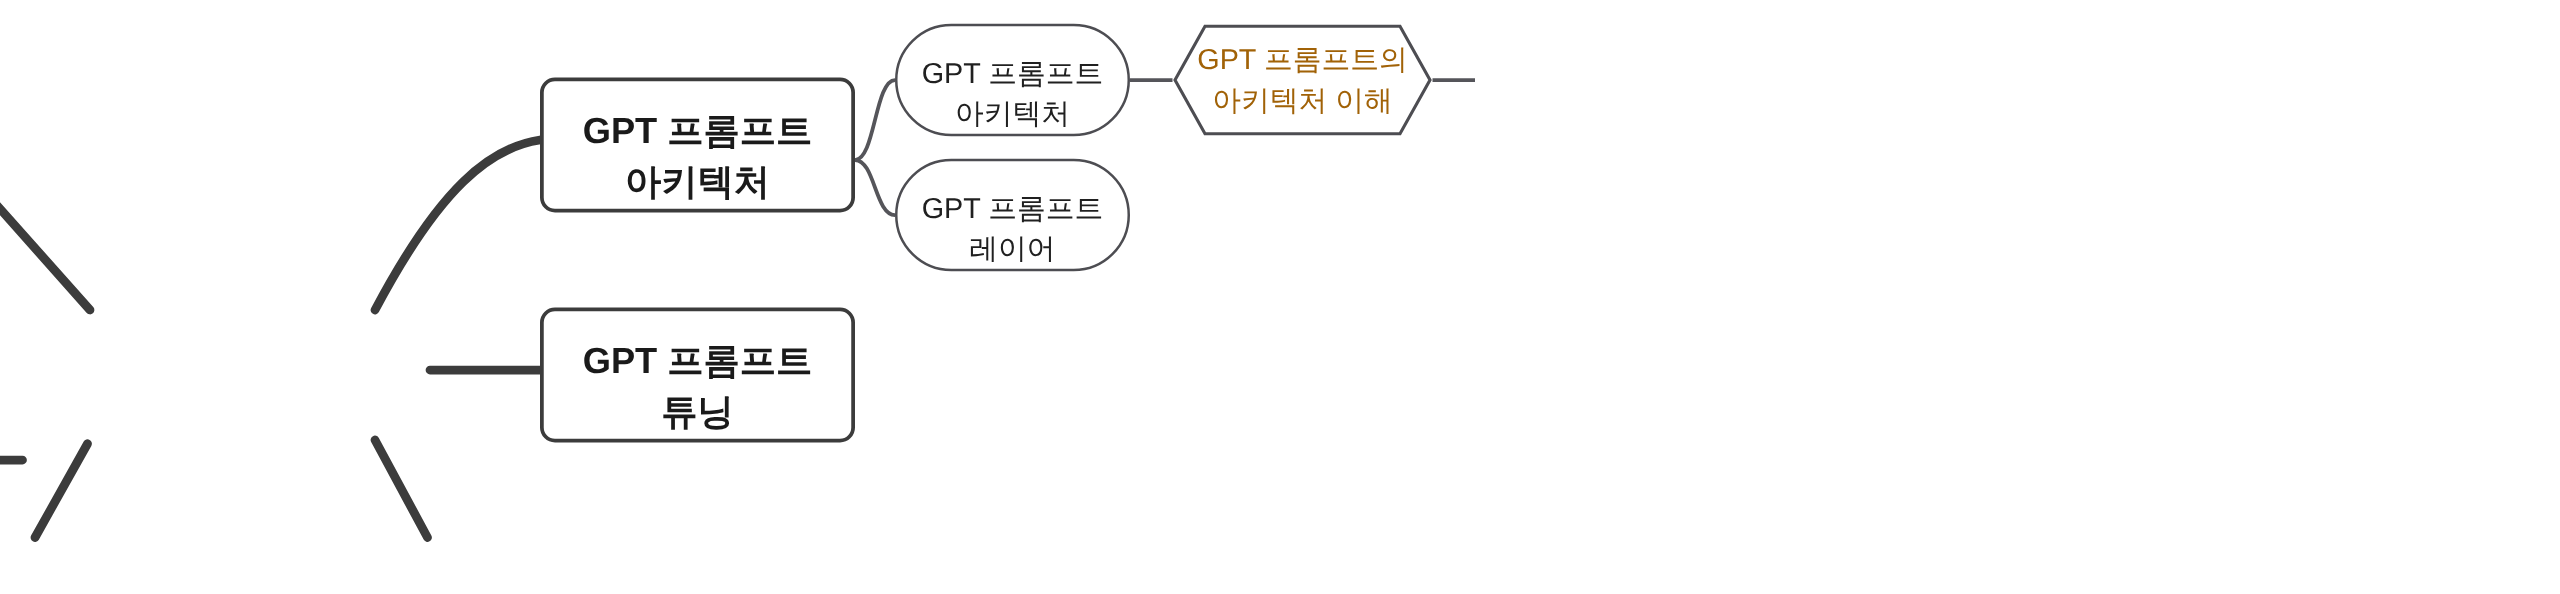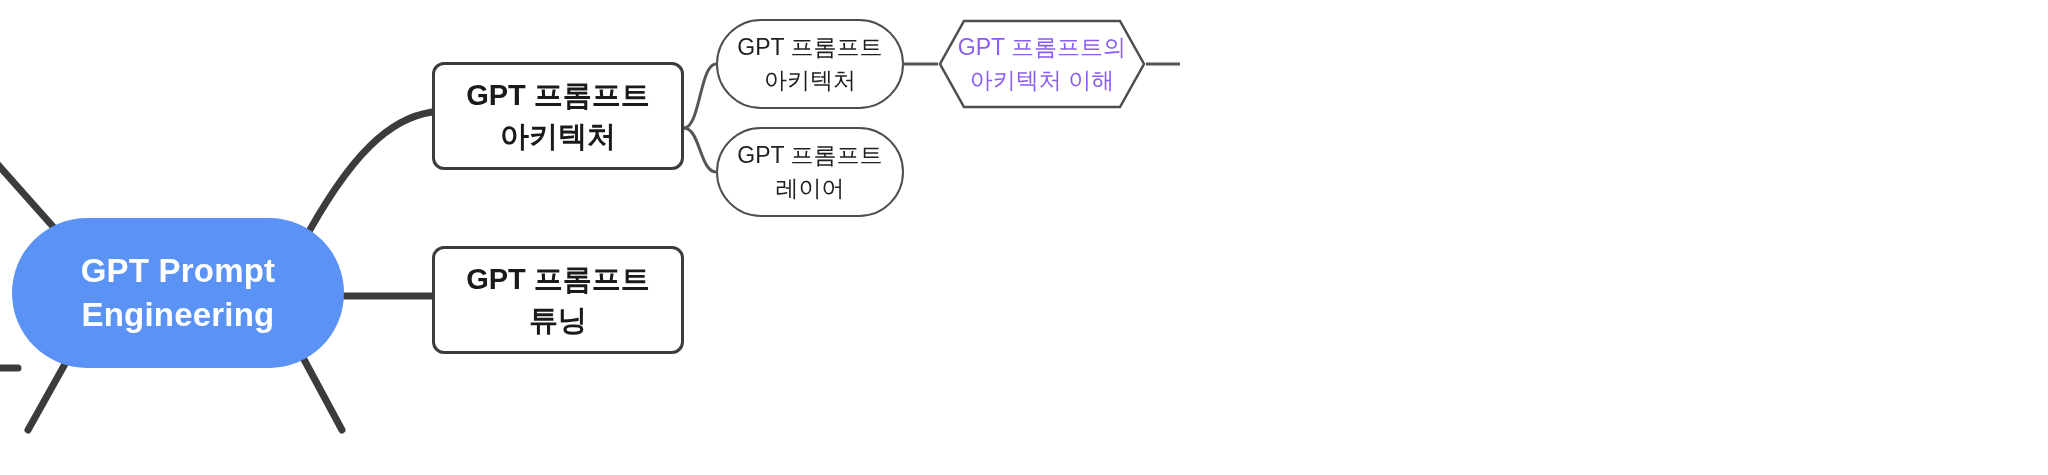--- a/index.html
+++ b/index.html
@@ -2,41 +2,41 @@
 <html><head>
 <meta charset="utf-8">
 <style>
   html,body{margin:0;padding:0;background:#ffffff;}
   body{width:2048px;height:475px;overflow:hidden;
        font-family:"Liberation Sans","DejaVu Sans",sans-serif;}
   #canvas{position:relative;width:2048px;height:475px;background:#ffffff;}
   #wires{position:absolute;left:0;top:0;width:2048px;height:475px;}
 
   .node{position:absolute;box-sizing:border-box;display:flex;
-        align-items:center;justify-content:center;text-align:center;}
+        align-items:flex-end;justify-content:center;text-align:center;}
   .node .lines{display:block;white-space:pre-line;}
 
   
   .root{background:#5b92f5;border-radius:999px;color:#ffffff;
         font-weight:bold;font-size:33px;line-height:1.34;letter-spacing:.2px;}
 
   
   .l1{background:#ffffff;border:3px solid #3c3c3c;border-radius:12px;
       color:#1a1a1a;font-weight:bold;font-size:29px;line-height:1.42;}
 
   
   .l2{background:#ffffff;border:2px solid #4d4d52;border-radius:999px;
       color:#202020;font-weight:normal;font-size:23px;line-height:1.42;}
 
   
   .hexwrap{position:absolute;}
   .hexwrap svg{position:absolute;left:0;top:0;}
   .hexwrap .hextext{position:absolute;left:0;top:0;width:100%;height:100%;
       display:flex;align-items:center;justify-content:center;text-align:center;
-      color:#8b5cf6;font-size:23px;line-height:1.42;white-space:pre-line;}
+      color:#a16207;font-size:23px;line-height:1.42;white-space:pre-line;}
 
   
   .octwrap{position:absolute;}
   .octwrap svg{position:absolute;left:0;top:0;}
   .octwrap .octtext{position:absolute;left:0;top:0;width:100%;height:100%;
       display:flex;align-items:center;justify-content:center;text-align:center;
       color:#202020;font-size:21px;line-height:1.45;white-space:pre-line;}
 </style>
 </head>
 <body>
@@ -57,24 +57,20 @@
 
     <path d="M 684 128 C 700 128 700 64 716 64" fill="none" stroke="#55555a" stroke-width="3"></path>
 
     <path d="M 684 128 C 700 128 700 172 716 172" fill="none" stroke="#55555a" stroke-width="3"></path>
 
     <path d="M 904 64 L 938 64" fill="none" stroke="#55555a" stroke-width="3"></path>
 
     <path d="M 1146 64 L 1180 64" fill="none" stroke="#55555a" stroke-width="3"></path>
   </svg>
 
-  <div class="node root" style="left:12px;top:218px;width:332px;height:150px;">
-    <span class="lines">GPT Prompt
-Engineering</span>
-  </div>
 
   <div class="node l1" style="left:432px;top:62px;width:252px;height:108px;">
     <span class="lines">GPT 프롬프트
 아키텍처</span>
   </div>
 
   <div class="node l1" style="left:432px;top:246px;width:252px;height:108px;">
     <span class="lines">GPT 프롬프트
 튜닝</span>
   </div>

